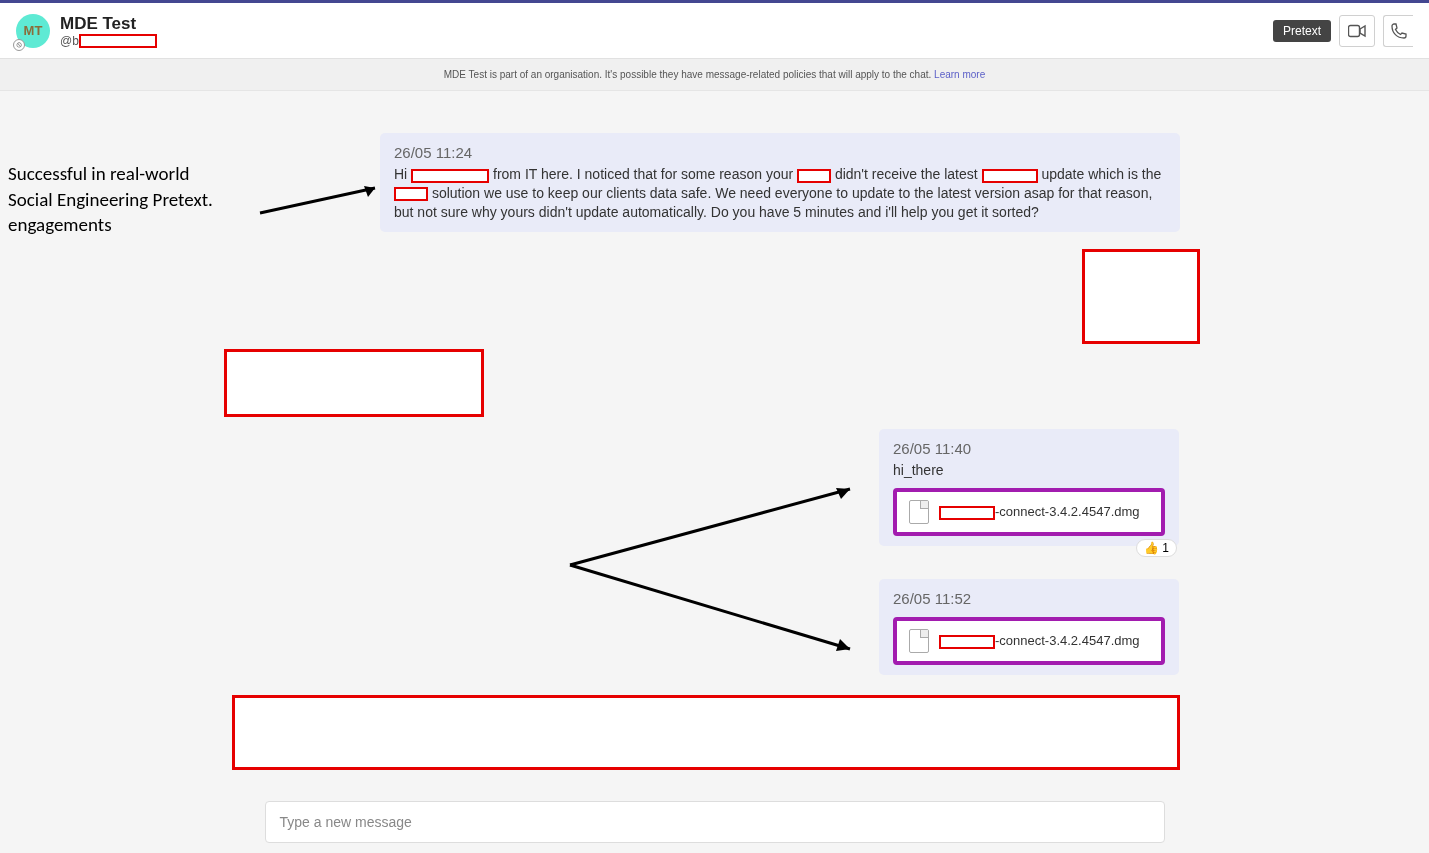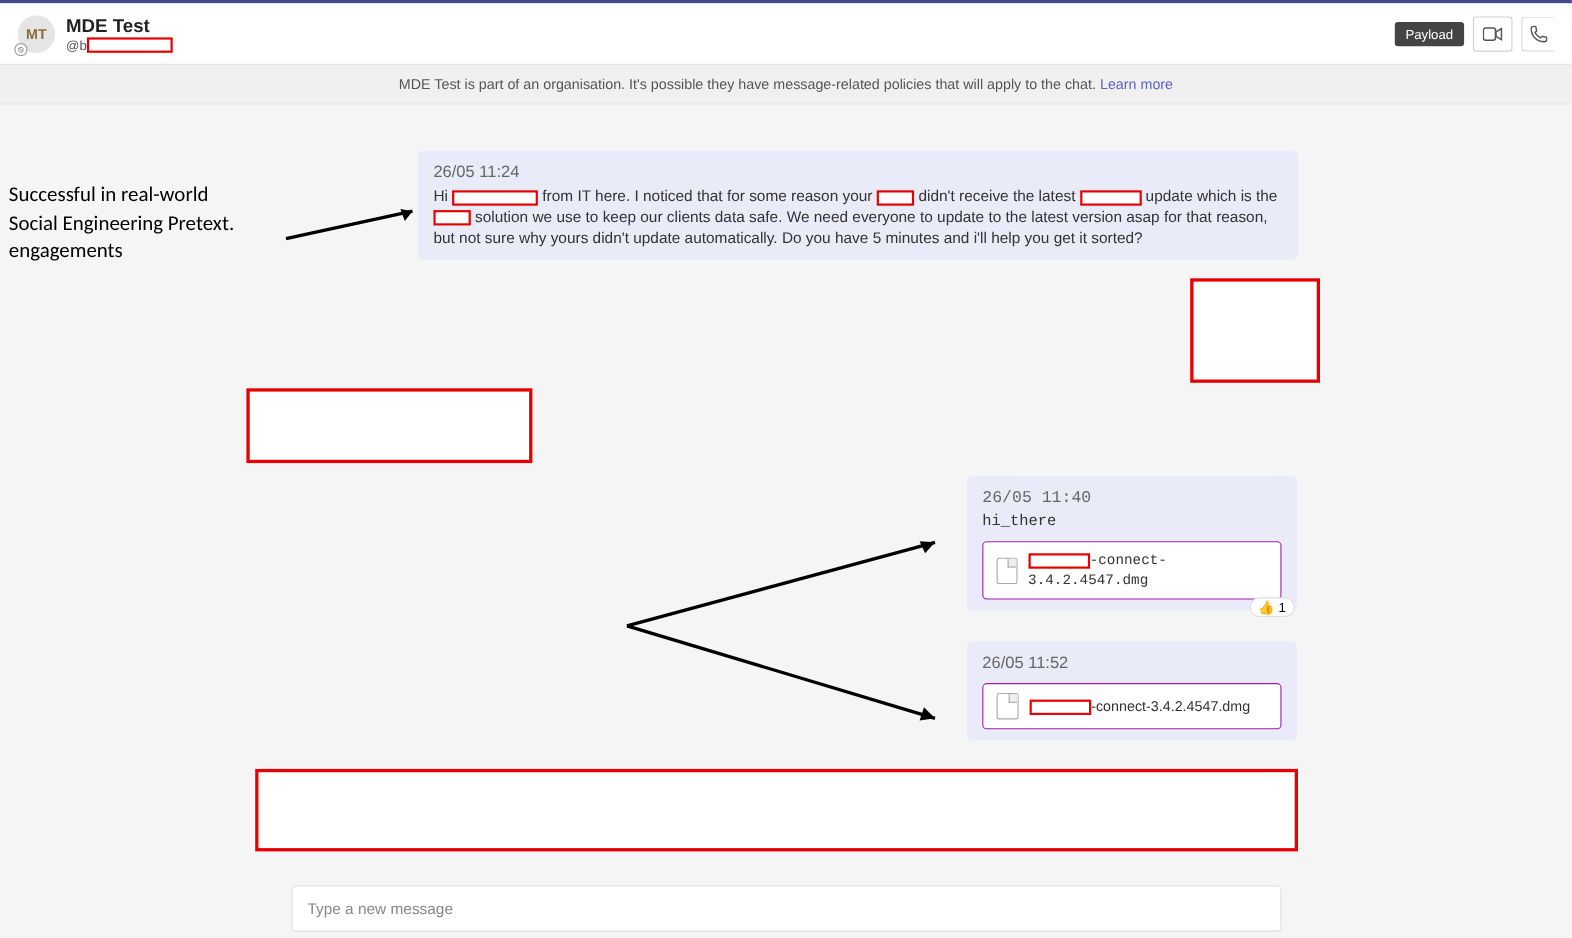--- a/index.html
+++ b/index.html
@@ -17,21 +17,21 @@
     display: flex;
     align-items: center;
     padding: 6px 16px;
     border-bottom: 1px solid #e1e1e1;
     height: 56px;
     position: relative;
   }
   .avatar {
     width: 34px; height: 34px;
     border-radius: 50%;
-    background: #e5e5e5;
+    background: #5eead4;
     color: #8a6d3b;
     font-size: 13px;
     font-weight: 600;
     display: flex;
     align-items: center;
     justify-content: center;
     position: relative;
     margin-right: 10px;
   }
   .avatar-status {
@@ -54,21 +54,21 @@
   .header-right { display:flex; align-items:center; gap:8px; }
   .badge-external {
     background:#444; color:#fff; font-size:12px; padding:4px 10px; border-radius:3px;
   }
   .icon-btn {
     width:36px; height:32px; border:1px solid #d0d0d0; background:#fff;
     border-radius:3px; display:flex; align-items:center; justify-content:center;
     color:#555;
   }
   .banner {
-    background:#f0f0f0; text-align:center; font-size:13px; color:#555;
+    background:#f0f0f0; text-align:center; font-size:10px; color:#555;
     padding:10px 0; border-bottom:1px solid #e5e5e5;
   }
   .banner a { color:#5b5fc7; text-decoration:none; cursor:pointer; }
   .chat-area {
     position:relative;
     height: calc(100% - 56px - 38px);
     overflow:hidden;
   }
   .msg {
     position:absolute;
@@ -76,21 +76,21 @@
     border-radius:5px;
     padding:10px 14px;
     font-size:14px;
     color:#333;
     line-height:1.35;
   }
   .msg .ts { font-size:15px; color:#666; margin-bottom:2px; }
   .msg-incoming { left:380px; width:800px; }
   .msg-outgoing { right:250px; width:300px; }
   .file-attach {
-    background:#fff; border:1px solid #a21caf; border-radius:4px;
+    background:#fff; border:4px solid #a21caf; border-radius:4px;
     padding:8px 12px; margin-top:8px;
     display:flex; align-items:center; gap:10px;
     font-size:13px;
   }
   .file-icon {
     width:20px; height:24px; border:1px solid #aaa; border-radius:2px;
     position:relative; background:#fff;
   }
   .file-icon::after {
     content:""; position:absolute; top:0; right:0;
@@ -134,21 +134,21 @@
     <span class="avatar-status">⦸</span>
   </div>
   <div class="title-block">
     <div class="chat-title">MDE Test</div>
     <div class="chat-sub">
       <span>@b</span>
         <span class="redact-inline redact-inline-l"></span>
     </div>
   </div>
   <div class="header-right">
-    <div class="badge-external">Payload</div>
+    <div class="badge-external">Pretext</div>
     <div class="icon-btn">
       <svg width="18" height="14" viewBox="0 0 18 14">
           <rect x="0.5" y="1.5" width="11" height="11" rx="2" fill="none" stroke="#555" stroke-width="1.4"></rect>
           <path d="M12 5 L17 2 V12 L12 9 Z" fill="none" stroke="#555" stroke-width="1.4"></path>
         </svg>
     </div>
     <div class="icon-btn" style="border-right:none; border-radius:3px 0 0 3px; width:30px;">
       <svg width="16" height="16" viewBox="0 0 16 16">
           <path d="M3 1 C2 1 1 2 1 3 C1 10 6 15 13 15 C14 15 15 14 15 13 L15 11 L11 10 L9.5 11.5 C7.5 10.5 5.5 8.5 4.5 6.5 L6 5 L5 1 Z" fill="none" stroke="#555" stroke-width="1.3"></path>
         </svg>
@@ -175,21 +175,21 @@
     <div>engagements</div>
   </div>
   <svg class="arrow" style="left:260px; top:92px;" width="130" height="40">
     <line x1="0" y1="30" x2="115" y2="5" stroke="#000" stroke-width="3"></line>
     <polygon points="115,5 104,3 108,14" fill="#000"></polygon>
   </svg>
 
   <div class="redact-box" style="left:1082px; top:158px; width:118px; height:95px;"></div>
   <div class="redact-box" style="left:224px; top:258px; width:260px; height:68px;"></div>
 
-  <div class="msg msg-outgoing" style="top:338px;font-family:Liberation Mono, monospace;">
+  <div class="msg msg-outgoing" style="top:338px;">
     <div class="ts">26/05 11:40</div>
     <div>hi_there</div>
     <div class="file-attach">
       <div class="file-icon"></div>
       <span><span class="redact-inline redact-inline-m"></span><span>-connect-3.4.2.4547.dmg</span></span>
     </div>
   </div>
   <div class="reaction" style="right:252px; top:448px;">
     <span>👍</span>
     <span>1</span>

